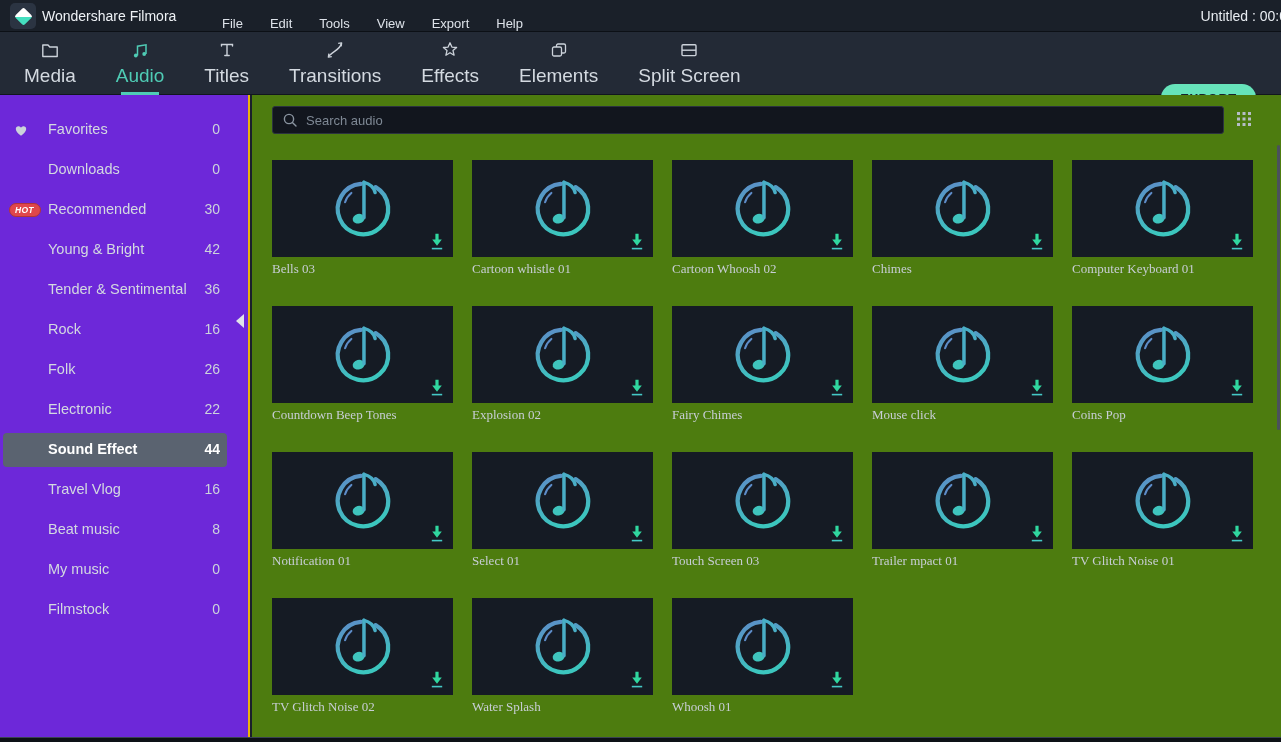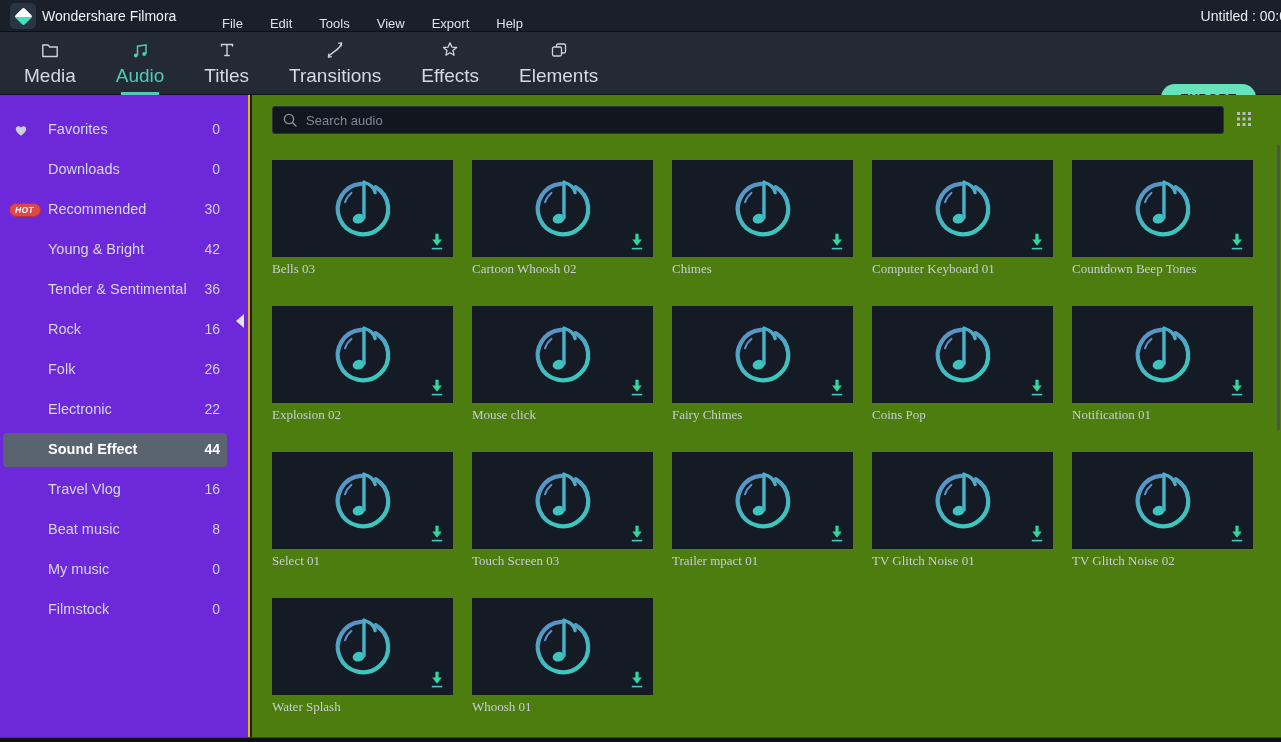--- a/index.html
+++ b/index.html
@@ -209,20 +209,26 @@
     <span class="tab-label">Effects</span>
   </div>
 
   <div class="tab">
     <svg>
             <use href="#icon-elements"></use>
           </svg>
     <span class="tab-label">Elements</span>
   </div>
 
+  <div class="tab">
+    <svg>
+            <use href="#icon-split"></use>
+          </svg>
+    <span class="tab-label">Split Screen</span>
+  </div>
 </div>
     <button class="export-btn">EXPORT</button>
   </div>
 
   <div class="sidebar">
     <div class="side-list">
   <div class="side-item">
     <svg class="side-icon">
             <use href="#icon-heart"></use>
           </svg>
@@ -325,20 +331,31 @@
       <svg class="note">
               <use href="#icon-audio-note"></use>
             </svg>
       <svg class="dl">
               <use href="#icon-download"></use>
             </svg>
     </div>
     <div class="tile-label">Bells 03</div>
   </div>
 
+  <div class="cell">
+    <div class="tile">
+      <svg class="note">
+              <use href="#icon-audio-note"></use>
+            </svg>
+      <svg class="dl">
+              <use href="#icon-download"></use>
+            </svg>
+    </div>
+    <div class="tile-label">Cartoon whistle 01</div>
+  </div>
 
   <div class="cell">
     <div class="tile">
       <svg class="note">
               <use href="#icon-audio-note"></use>
             </svg>
       <svg class="dl">
               <use href="#icon-download"></use>
             </svg>
     </div>
@@ -397,33 +414,33 @@
 
   <div class="cell">
     <div class="tile">
       <svg class="note">
               <use href="#icon-audio-note"></use>
             </svg>
       <svg class="dl">
               <use href="#icon-download"></use>
             </svg>
     </div>
+    <div class="tile-label">Fairy Chimes</div>
+  </div>
+
+  <div class="cell">
+    <div class="tile">
+      <svg class="note">
+              <use href="#icon-audio-note"></use>
+            </svg>
+      <svg class="dl">
+              <use href="#icon-download"></use>
+            </svg>
+    </div>
     <div class="tile-label">Mouse click</div>
-  </div>
-
-  <div class="cell">
-    <div class="tile">
-      <svg class="note">
-              <use href="#icon-audio-note"></use>
-            </svg>
-      <svg class="dl">
-              <use href="#icon-download"></use>
-            </svg>
-    </div>
-    <div class="tile-label">Fairy Chimes</div>
   </div>
 
   <div class="cell">
     <div class="tile">
       <svg class="note">
               <use href="#icon-audio-note"></use>
             </svg>
       <svg class="dl">
               <use href="#icon-download"></use>
             </svg>

